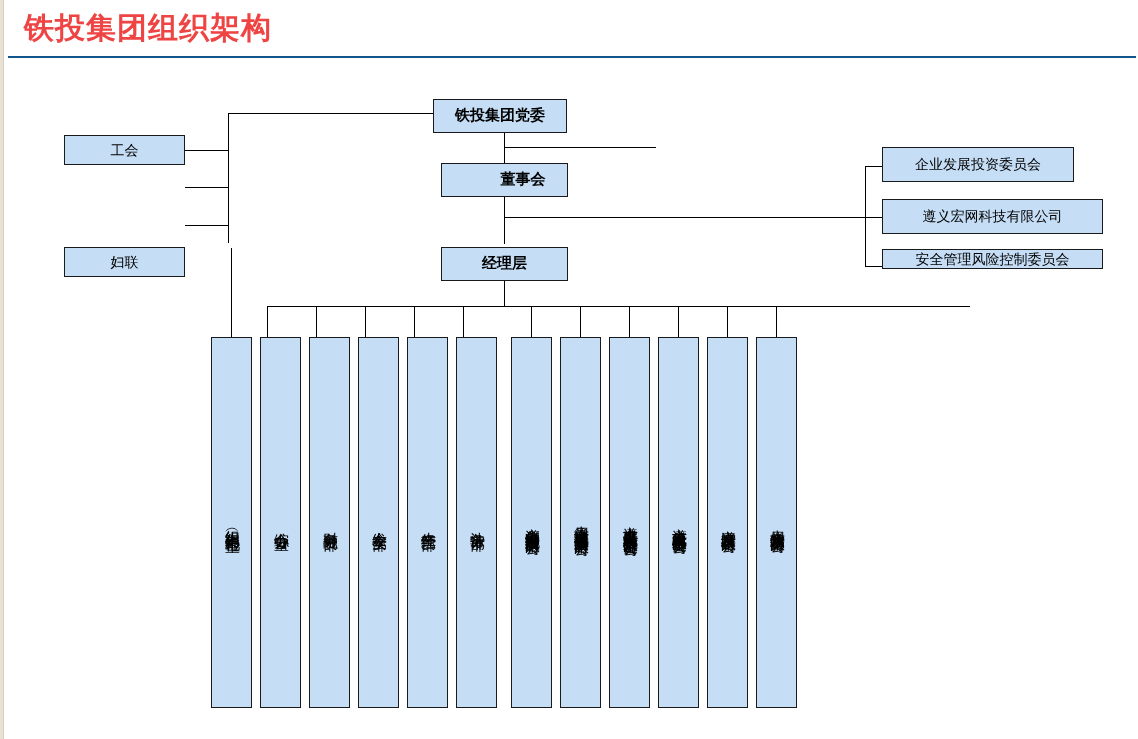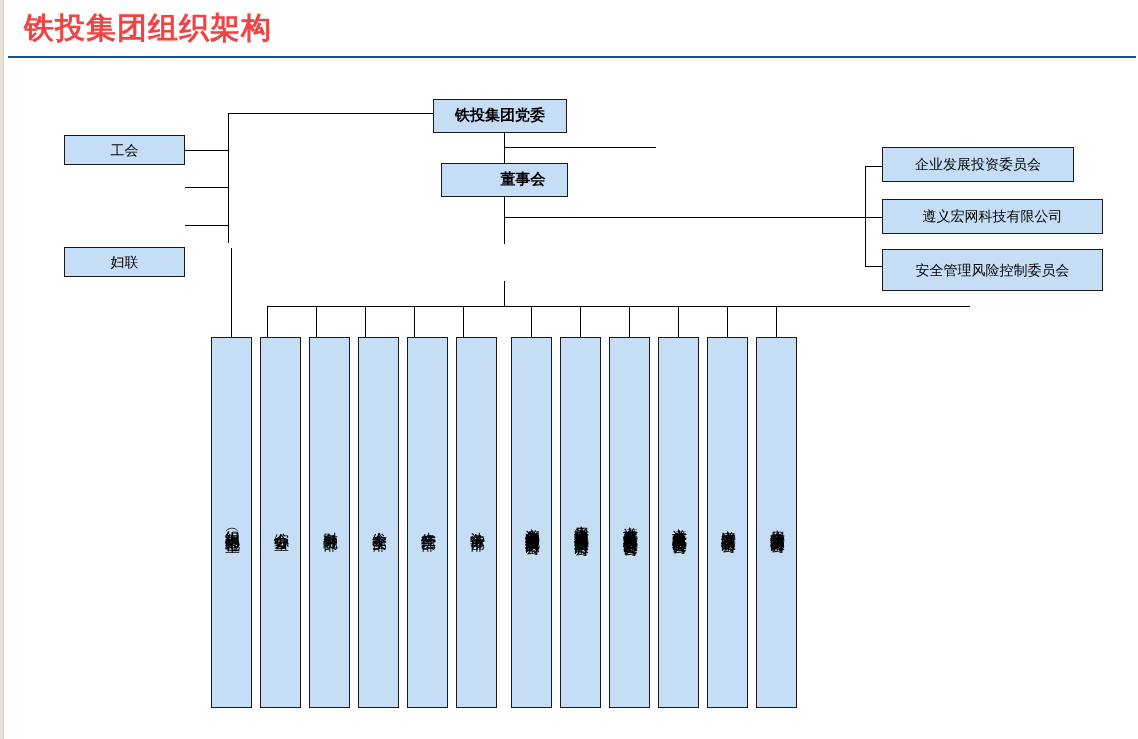--- a/index.html
+++ b/index.html
@@ -129,27 +129,28 @@
     <div class="ln vt" style="left:629px; top:248px; height:31px;"></div>
     <div class="ln vt" style="left:678px; top:248px; height:31px;"></div>
     <div class="ln vt" style="left:727px; top:248px; height:31px;"></div>
     <div class="ln vt" style="left:776px; top:248px; height:31px;"></div>
 
     <div class="box h bold" style="left:433px; top:41px; width:134px; height:34px;">铁投集团党委</div>
 
 
     <div class="box h bold" style="left:441px; top:105px; width:127px; height:34px;padding-left:37px;">董事会</div>
 
+    <div class="box h bold" style="left:441px; top:189px; width:127px; height:34px;">经理层</div>
 
     <div class="box h-sm" style="left:64px; top:77px; width:121px; height:30px;text-align:center;">工会</div>
     <div class="box h-sm" style="left:64px; top:152px; width:121px; height:30px;margin-top:37px;">妇联</div>
 
     <div class="box h-sm" style="left:882px; top:89px; width:192px; height:35px;">企业发展投资委员会</div>
     <div class="box h-sm" style="left:882px; top:141px; width:221px; height:35px;">遵义宏网科技有限公司</div>
-    <div class="box h-sm" style="left:882px; top:191px; width:221px; height:42px;">安全管理风险控制委员会</div>
+    <div class="box h-sm" style="left:882px; top:191px; width:221px; height:20px;">安全管理风险控制委员会</div>
 
     <div class="box v" style="left:211px; top:279px; width:41px; height:371px;">组织人资部（纪检室）</div>
     <div class="box v" style="left:260px; top:279px; width:41px; height:371px;">综合办公室</div>
     <div class="box v" style="left:309px; top:279px; width:41px; height:371px;">财务融资部</div>
     <div class="box v" style="left:358px; top:279px; width:41px; height:371px;">企发安全部</div>
     <div class="box v" style="left:407px; top:279px; width:41px; height:371px;">生产经营部</div>
     <div class="box v" style="left:456px; top:279px; width:41px; height:371px;">法务审计部</div>
     <div class="box v" style="left:511px; top:279px; width:41px; height:371px;">遵义创新物流投资发展有限公司</div>
     <div class="box v" style="left:560px; top:279px; width:41px; height:371px;">贵州遵义市城铁投资（集团）有限公司</div>
     <div class="box v" style="left:609px; top:279px; width:41px; height:371px;">遵义市高铁新城开发投资有限责任公司</div>

